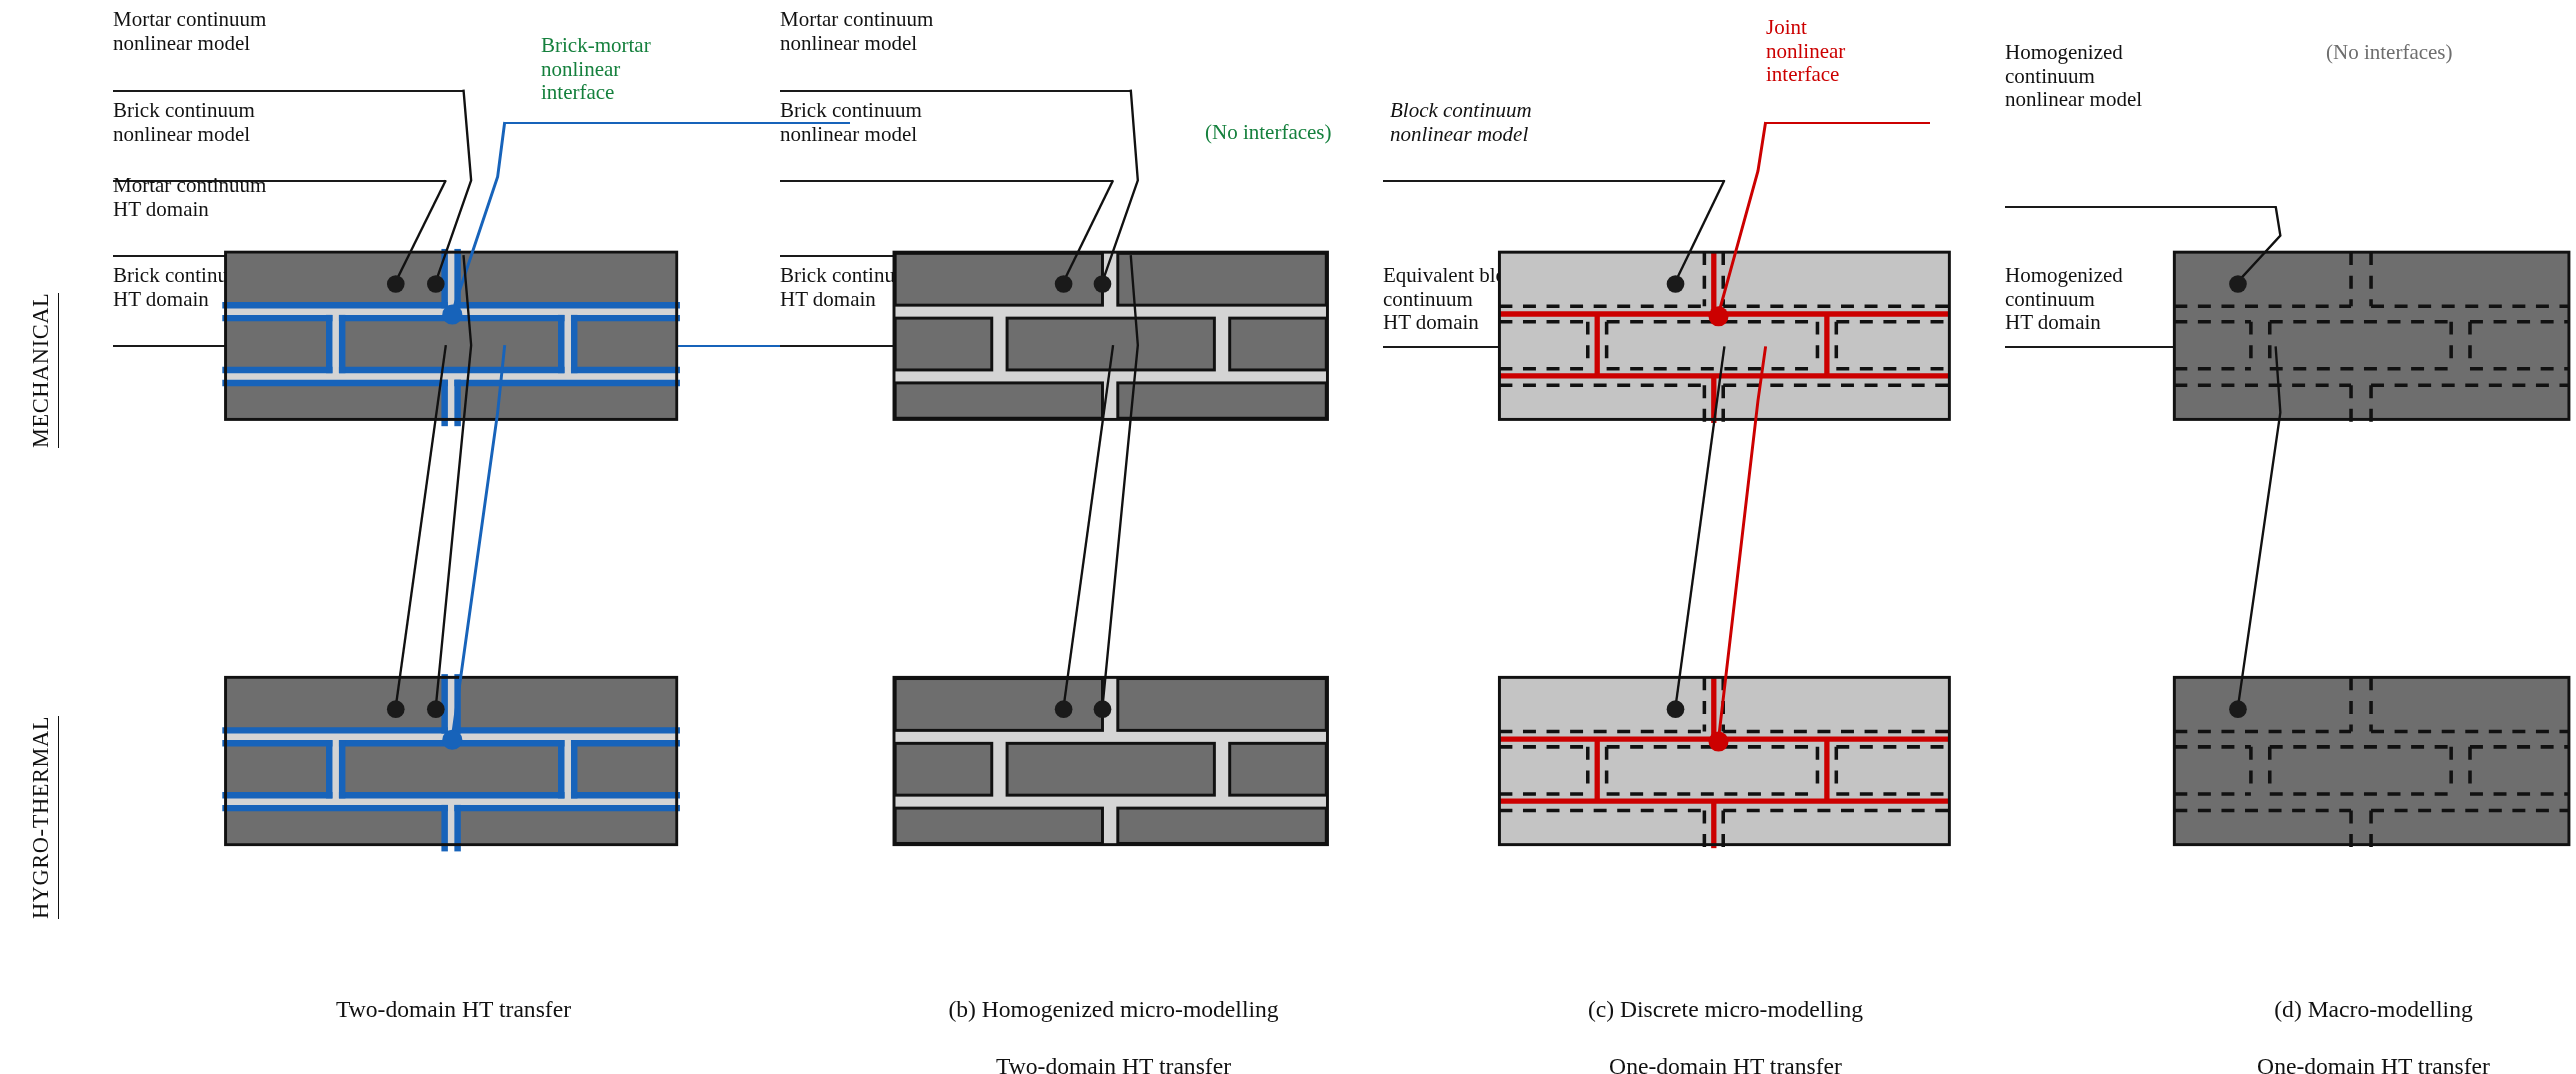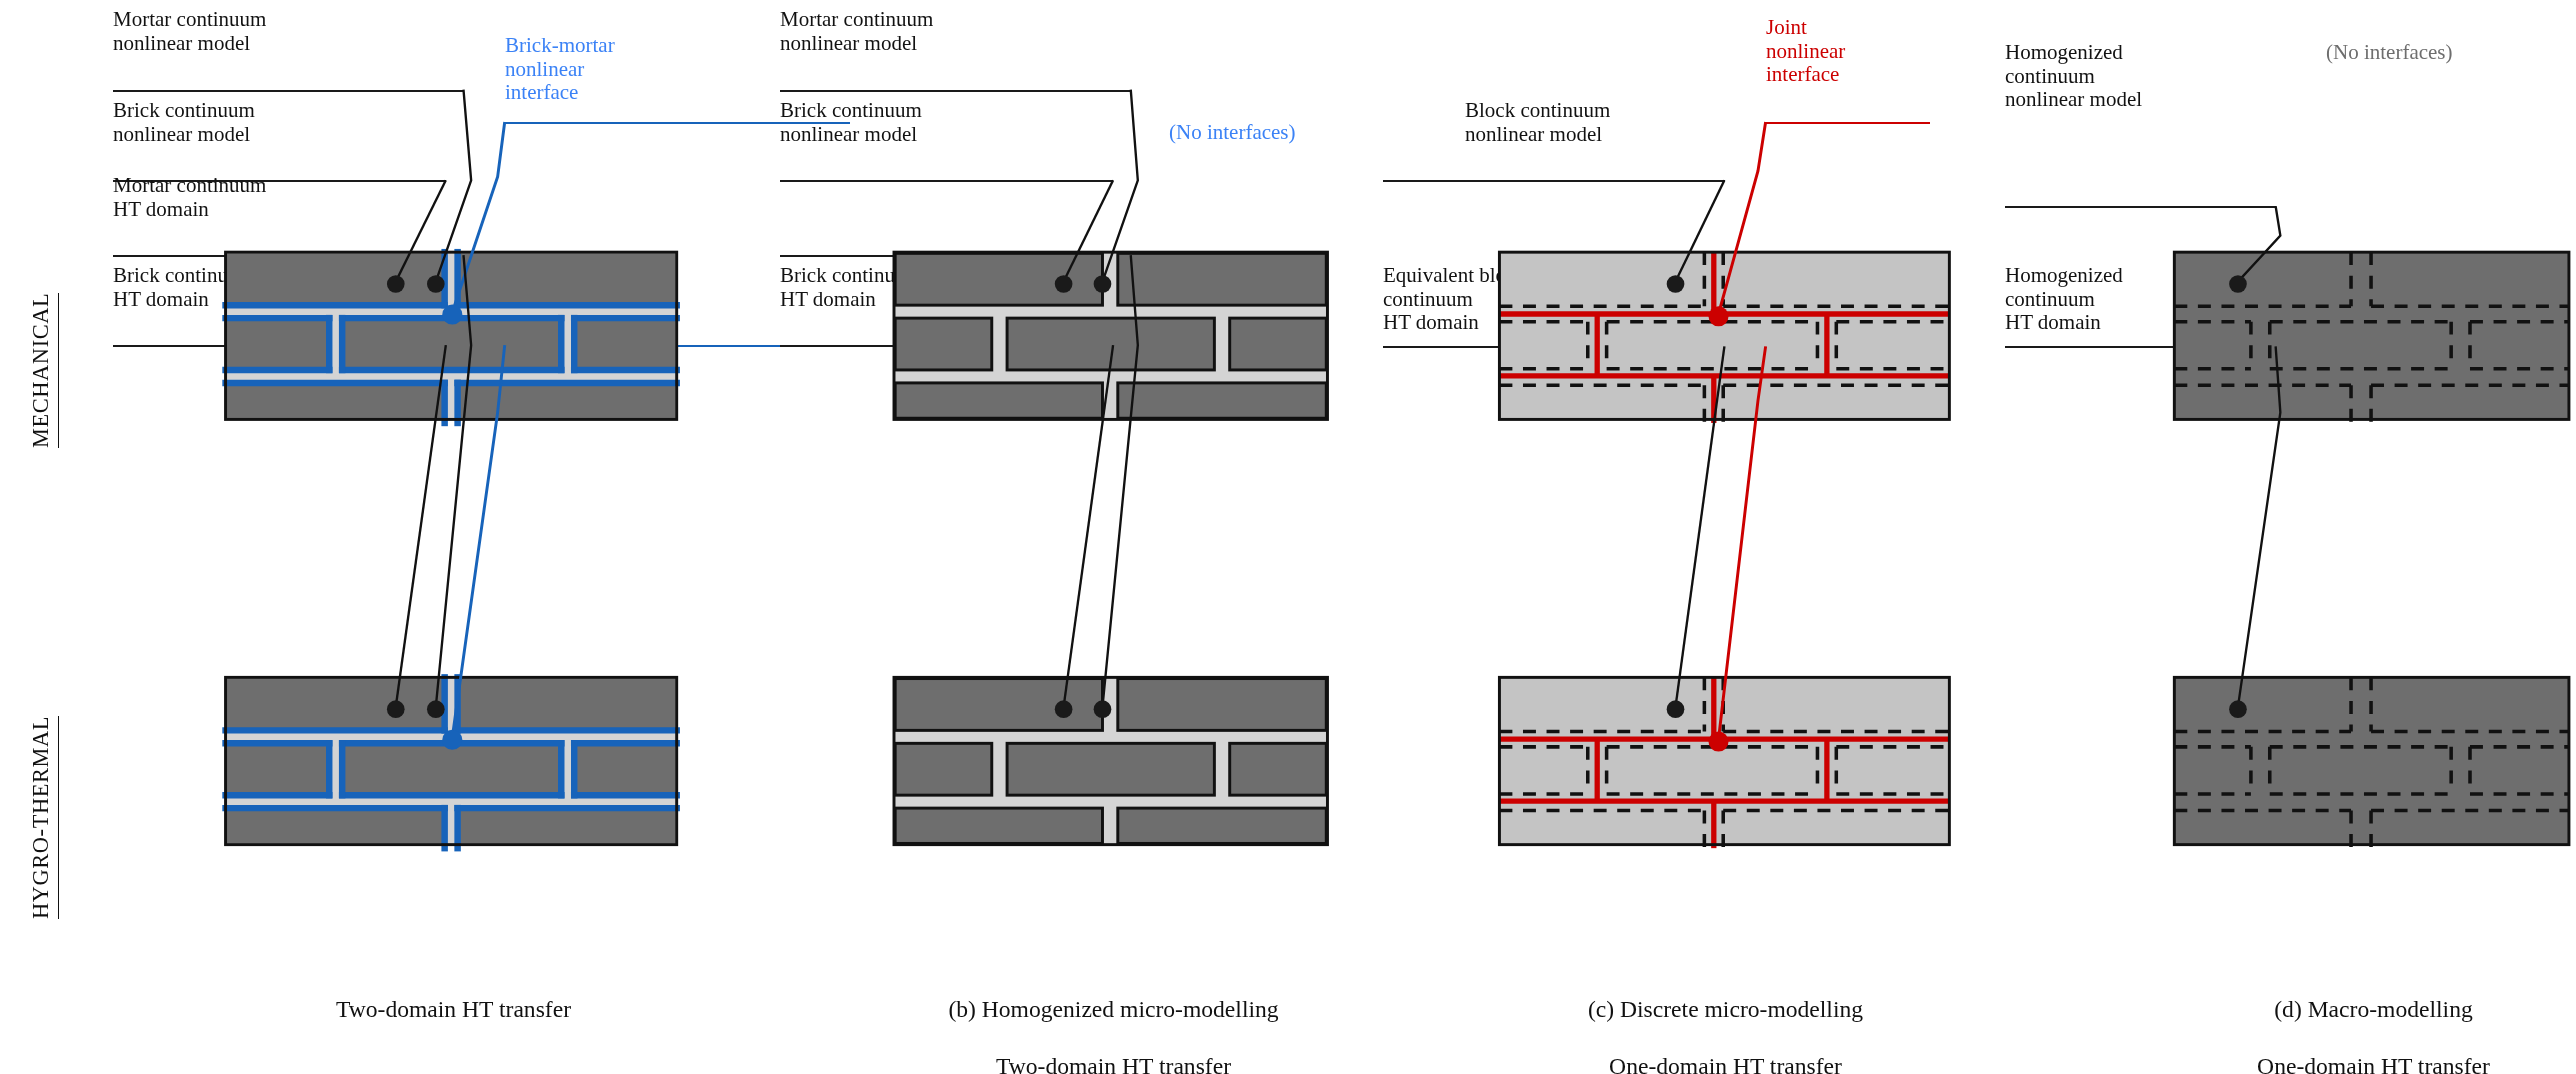--- a/index.html
+++ b/index.html
@@ -28,21 +28,21 @@
 
   
   .lbl{
     position:absolute;
     font-size:21px;
     line-height:1.12;
     white-space:pre-line;
     color:#111;
   }
   .lbl.black{color:#121212;}
-  .lbl.blue{color:#3b82f6;}
+  .lbl.blue{color:#15803d;margin-left:36px;}
   .lbl.red{color:#cc0000;}
   .lbl.gray{color:#6e6e6e;}
 
   
   .rule{position:absolute;height:0;border-top:2.4px solid #1a1a1a;}
   .rule.blue{border-top-color:#1763ba;}
   .rule.red{border-top-color:#cc0000;}
 
   svg.leaders{position:absolute;left:0;top:0;width:2576px;height:1075px;
               overflow:visible;pointer-events:none;}
@@ -85,21 +85,21 @@
   <div class="lbl black" style="left:780px; top:8.2px;">Mortar continuum
 nonlinear model</div>
   <div class="rule" style="left:780px; top:90px; width:350px;"></div>
 
   <div class="lbl black" style="left:780px; top:99px;">Brick continuum
 nonlinear model</div>
   <div class="rule" style="left:780px; top:180px; width:333px;"></div>
 
   <div class="lbl blue" style="left:1169px; top:121px;">(No interfaces)</div>
 
-  <div class="lbl black" style="left:1465px; top:99px;">Block continuum
+  <div class="lbl black" style="left:1390px; top:99px;font-style:italic;">Block continuum
 nonlinear model</div>
   <div class="rule" style="left:1383px; top:180px; width:342px;"></div>
 
   <div class="lbl red" style="left:1766px; top:16px;">Joint
 nonlinear
 interface</div>
   <div class="rule red" style="left:1766px; top:122px; width:164px;"></div>
 
   <div class="lbl black" style="left:2005px; top:41px;">Homogenized
 continuum

